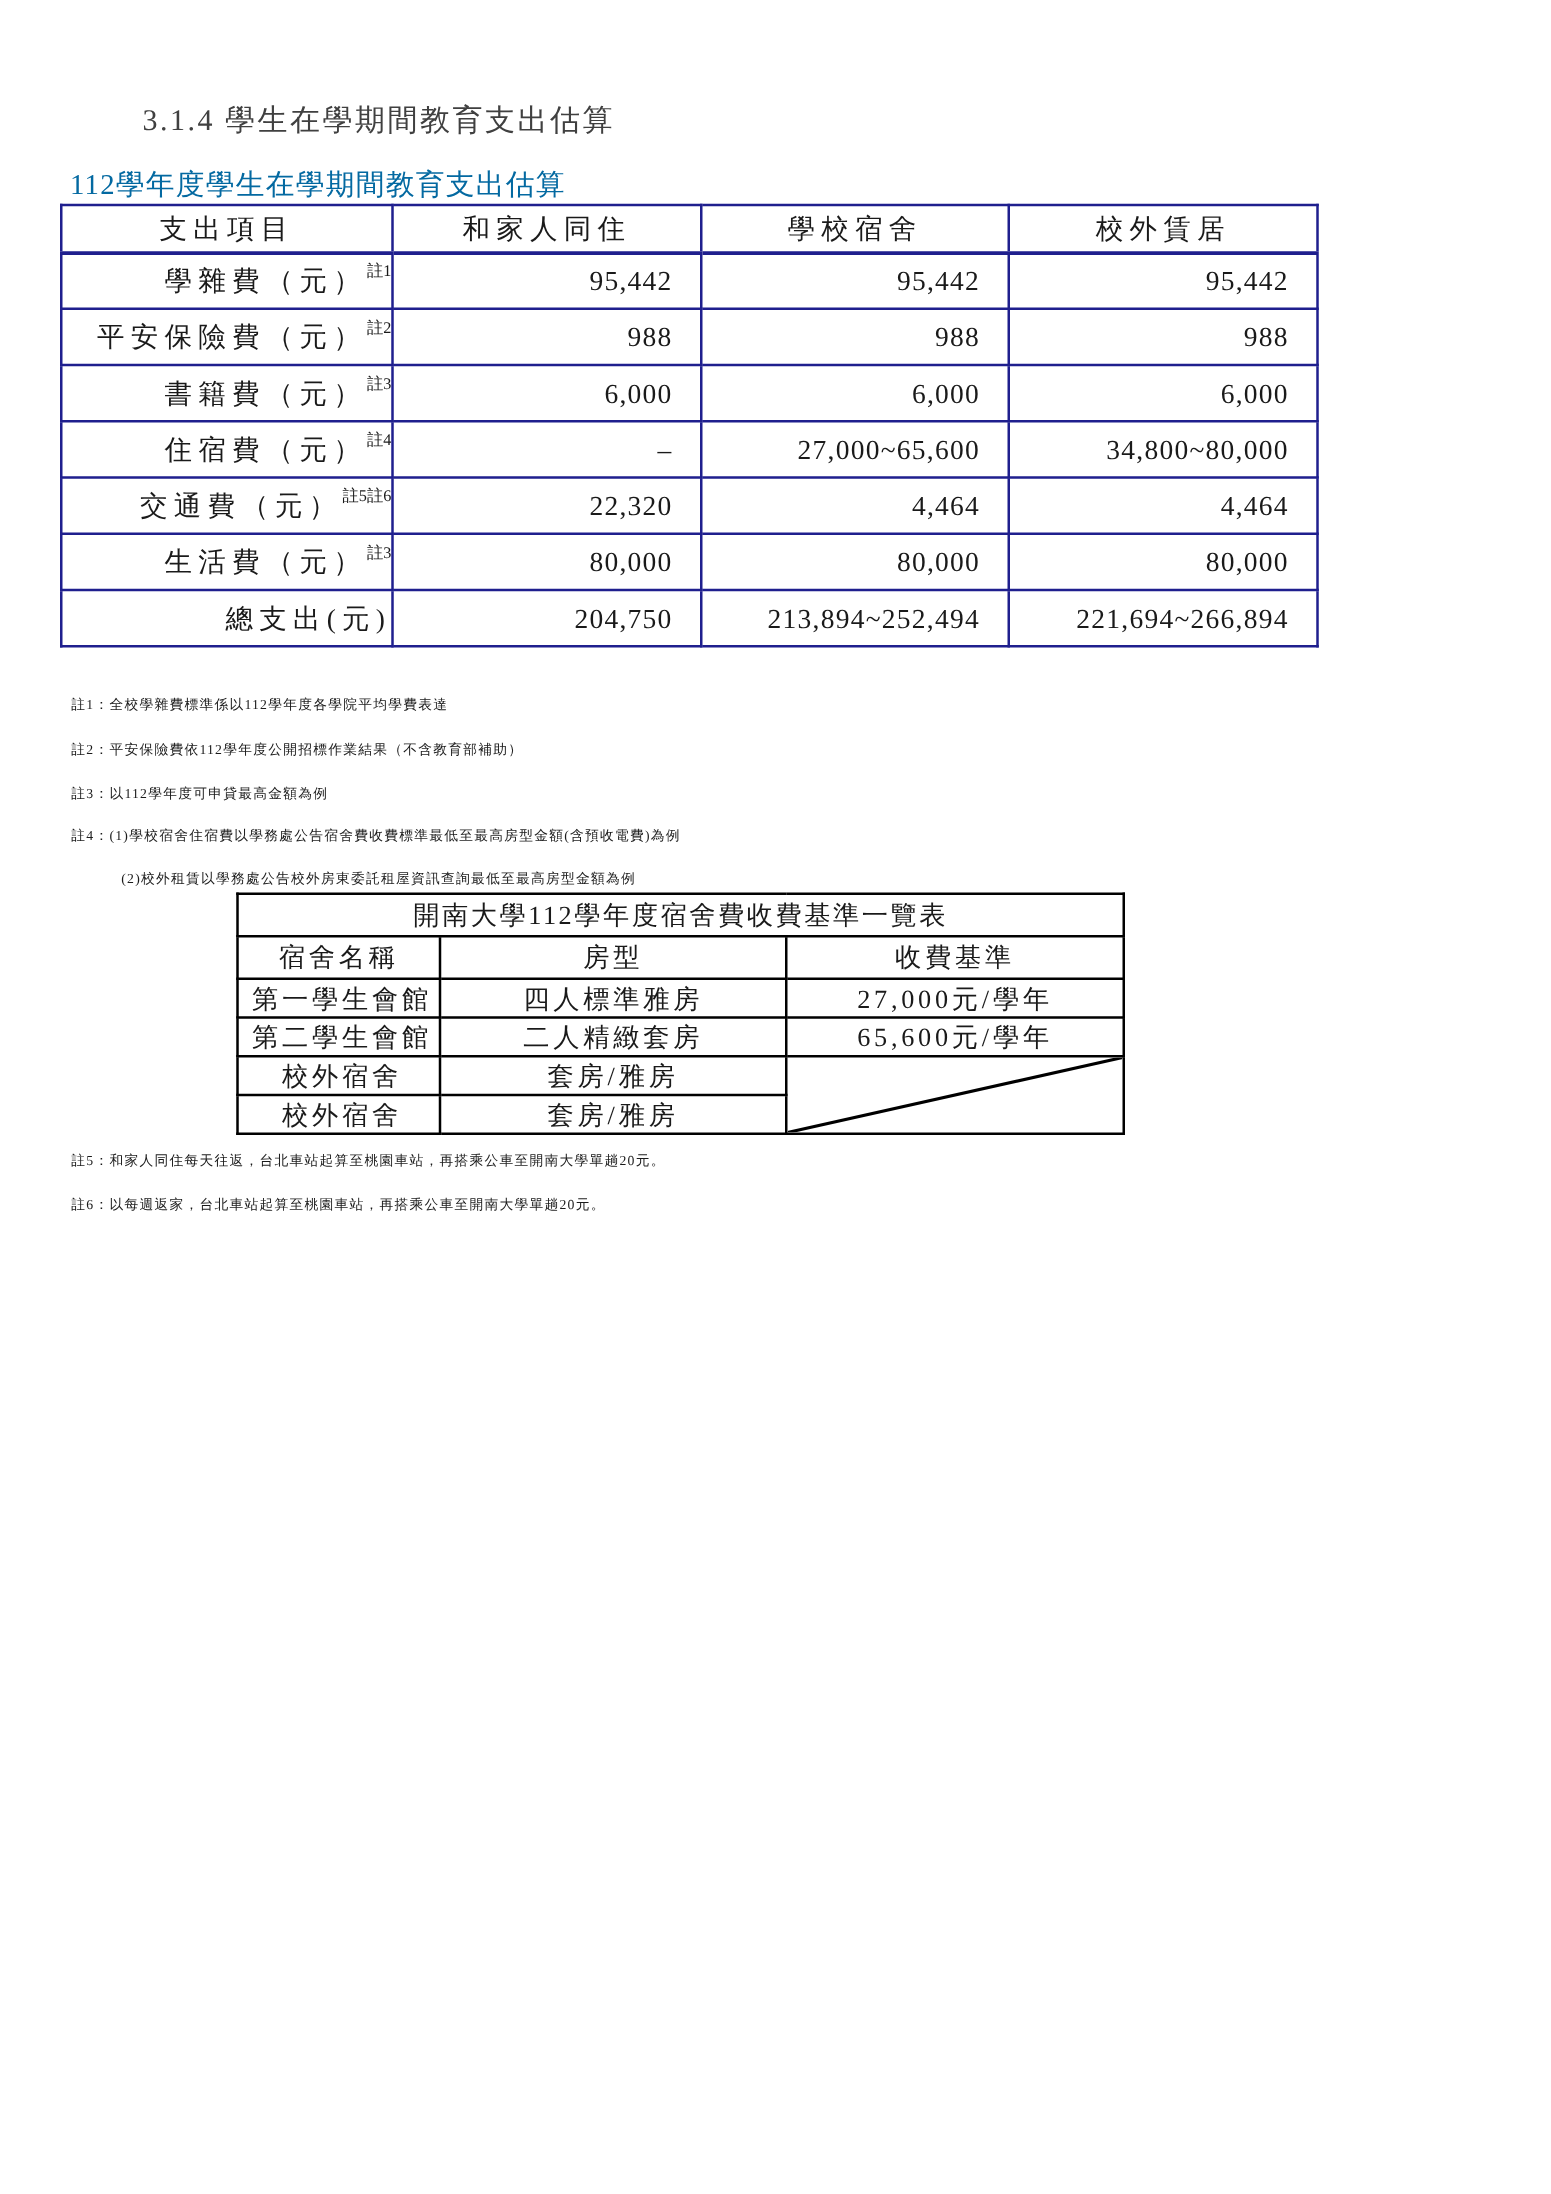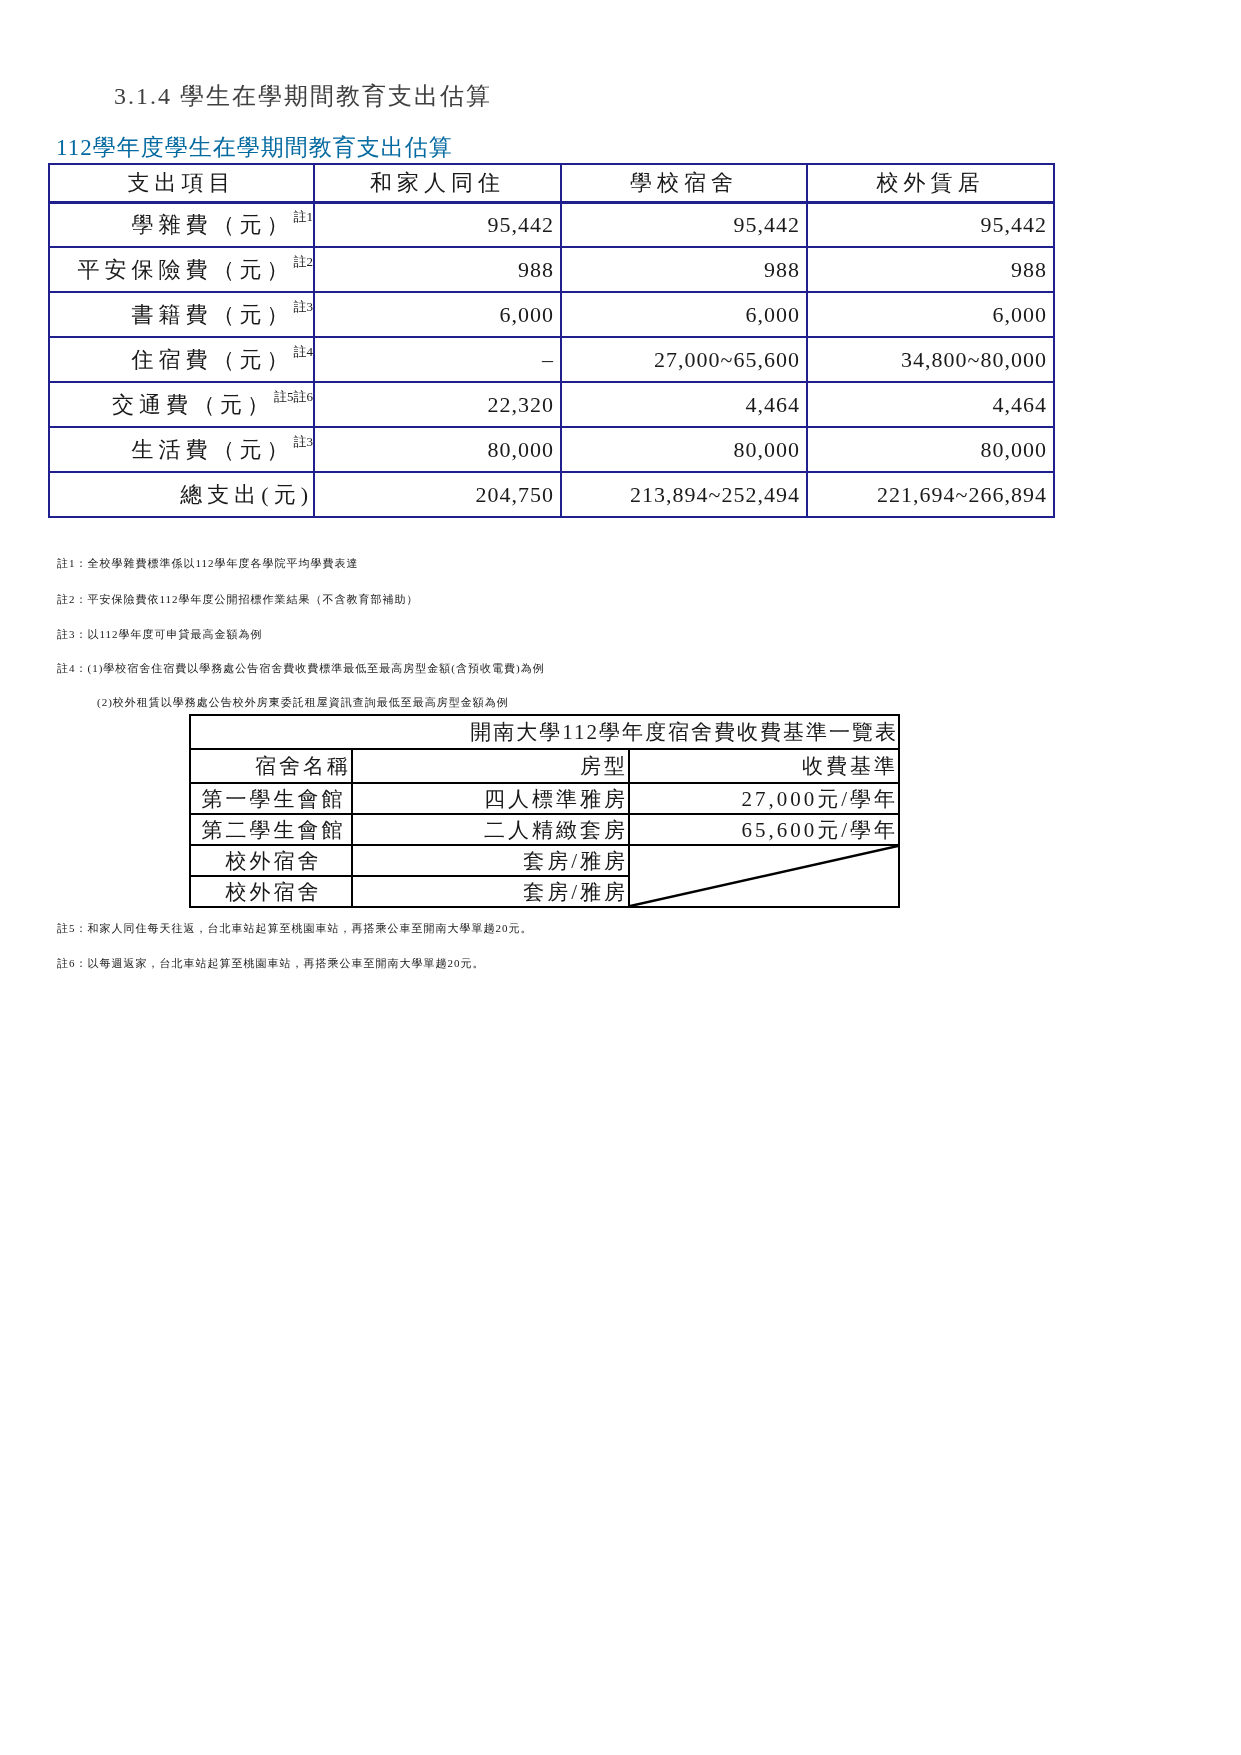--- a/index.html
+++ b/index.html
@@ -58,21 +58,21 @@
     border-bottom: 3px solid #1f1f8e;
   }
   table.main-table td { height: 45px; }
   table.main-table td.item {
     text-align: right;
     padding-left: 17px;
     letter-spacing: 5px;
   }
   table.main-table td.val {
     text-align: right;
-    padding-right: 6px;
+    padding-right: 22px;
     letter-spacing: 1px;
   }
   sup.note-ref {
     font-size: 13px;
     letter-spacing: 0;
     position: relative;
     top: -2px;
     line-height: 0;
   }
   
@@ -93,21 +93,21 @@
     width: 709px;
     border-collapse: collapse;
     table-layout: fixed;
   }
   table.dorm-table th,
   table.dorm-table td {
     border: 2px solid #000000;
     font-size: 21px;
     font-weight: normal;
     color: #1a1a1a;
-    text-align: right;
+    text-align: center;
     letter-spacing: 3px;
     overflow: hidden;
     white-space: nowrap;
   }
   table.dorm-table .title-row th {
     height: 34px;
     font-size: 21px;
     letter-spacing: 2px;
   }
   table.dorm-table .head-row th { height: 34px; }

